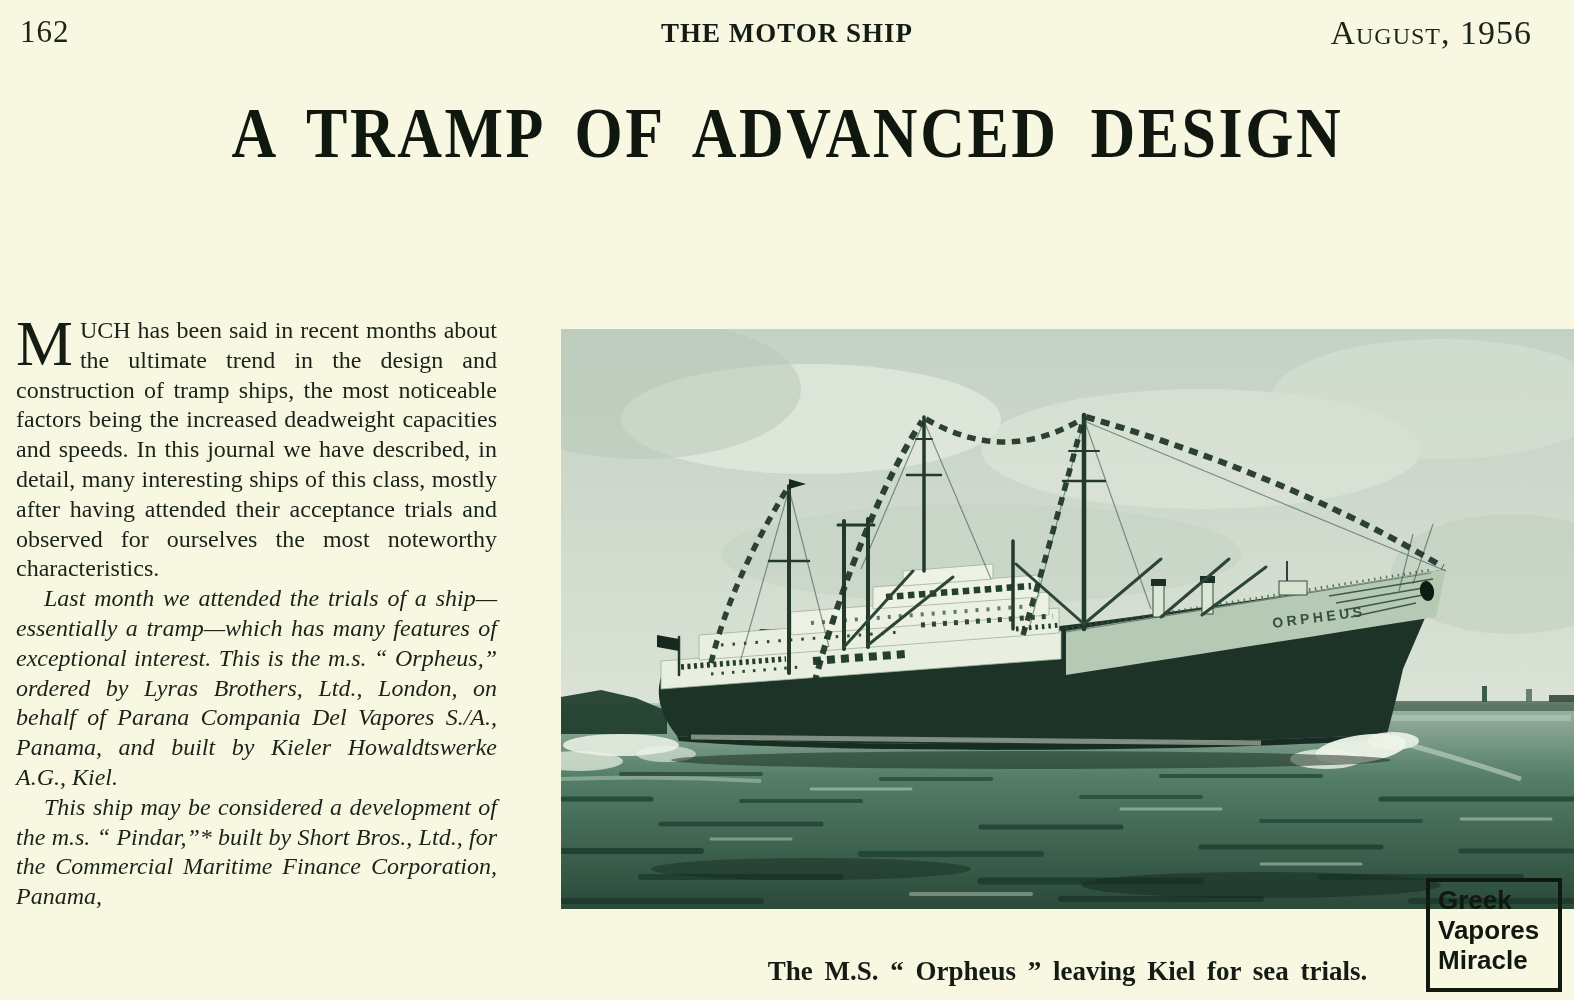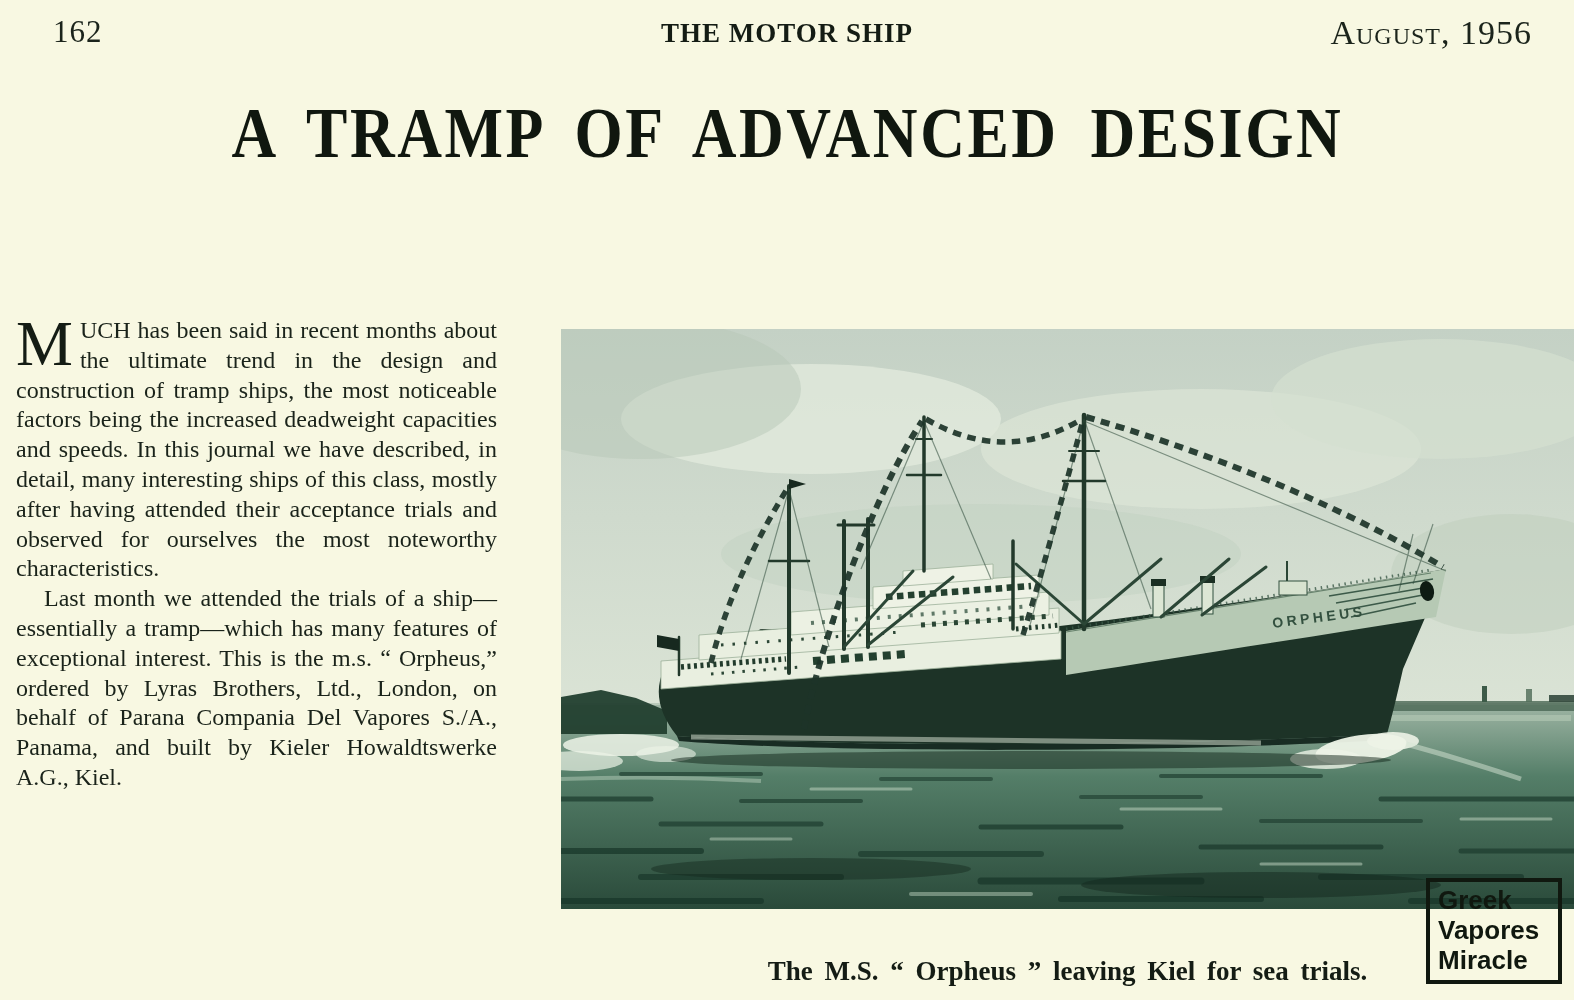--- a/index.html
+++ b/index.html
@@ -3,62 +3,63 @@
 <meta charset="utf-8">
 <style>
   html,body{margin:0;padding:0;}
   body{
     width:1574px;height:1000px;position:relative;overflow:hidden;
     background:#f8f8e2;color:#1b241b;
     font-family:"Liberation Serif", serif;
   }
   .abs{position:absolute;}
   
-  .page-number{left:53px;top:14px;font-size:31px;letter-spacing:1px;}
+  .page-number{left:20px;top:14px;font-size:31px;letter-spacing:1px;}
   .journal-title{left:0;top:18px;width:100%;text-align:center;font-weight:bold;font-size:27px;letter-spacing:1px;color:#141c14;}
   .issue-date{right:42px;top:14px;font-size:34px;font-variant:small-caps;letter-spacing:1px;}
   
   .headline{left:0;top:92px;width:100%;text-align:center;color:#10170f;}
   .headline span{display:inline-block;transform:scaleX(.86);transform-origin:center;
     font-weight:bold;font-size:72px;letter-spacing:3px;word-spacing:16px;white-space:nowrap;}
   .subtitle{left:0;top:196px;width:100%;text-align:center;font-weight:bold;
     font-size:34px;line-height:40px;word-spacing:6px;color:#141c14;}
   
   .column{left:16px;top:316px;width:481px;text-align:justify;
     font-size:24px;line-height:29.8px;color:#1a231a;}
   .column p{margin:0;}
-  .column p.indented{text-indent:28px;}
+  .column p.indented{text-indent:28px;font-style:italic;}
   .dropcap{float:left;font-size:64px;line-height:49px;padding:3px 7px 0 0;color:#141c14;}
   
   .photo{left:561px;top:329px;width:1013px;height:580px;}
   .photo svg{display:block;width:100%;height:100%;}
   .caption{left:561px;top:936px;width:1013px;text-align:center;font-weight:bold;
     font-size:27px;word-spacing:5px;color:#141c14;margin-top:20px;}
   
   .watermark{left:1426px;top:878px;width:120px;height:95px;
     border:4px solid #10180f;background:transparent;
     font-family:"Liberation Sans", sans-serif;font-weight:bold;
-    font-size:26px;line-height:30px;color:#10180f;padding:3px 0 0 8px;}
+    font-size:26px;line-height:30px;color:#10180f;padding:3px 0 8px 8px;}
 </style>
 </head>
 <body>
 
 <div class="abs page-number">162</div>
 <div class="abs journal-title">THE MOTOR SHIP</div>
 <div class="abs issue-date">August, 1956</div>
 
 <div class="abs headline">
   <span>A TRAMP OF ADVANCED DESIGN</span>
 </div>
 <div class="abs subtitle">
 </div>
 
 <div class="abs column">
   <p><span class="dropcap">M</span><span>UCH has been said in recent months about the ultimate trend in the design and construction of tramp ships, the most noticeable factors being the increased deadweight capacities and speeds. In this journal we have described, in detail, many interesting ships of this class, mostly after having attended their acceptance trials and observed for ourselves the most noteworthy characteristics.</span></p>
   <p class="indented">Last month we attended the trials of a ship—essentially a tramp—which has many features of exceptional interest. This is the m.s. “ Orpheus,” ordered by Lyras Brothers, Ltd., London, on behalf of Parana Compania Del Vapores S./A., Panama, and built by Kieler Howaldtswerke A.G., Kiel.</p>
+  <p class="indented">This ship may be considered a development of the m.s. “ Pindar,”* built by Short Bros., Ltd., for the Commercial Maritime Finance Corporation, Panama,</p>
 </div>
 
 <div class="abs photo">
   <svg viewBox="0 0 1013 580" preserveAspectRatio="none">
     <defs>
       <linearGradient id="skyGrad" x1="0" y1="0" x2="0" y2="1">
         <stop offset="0" stop-color="#c4d1c5"></stop>
           <stop offset="1" stop-color="#dae3d5"></stop>
       </linearGradient>
       <linearGradient id="seaGrad" x1="0" y1="0" x2="0" y2="1">

